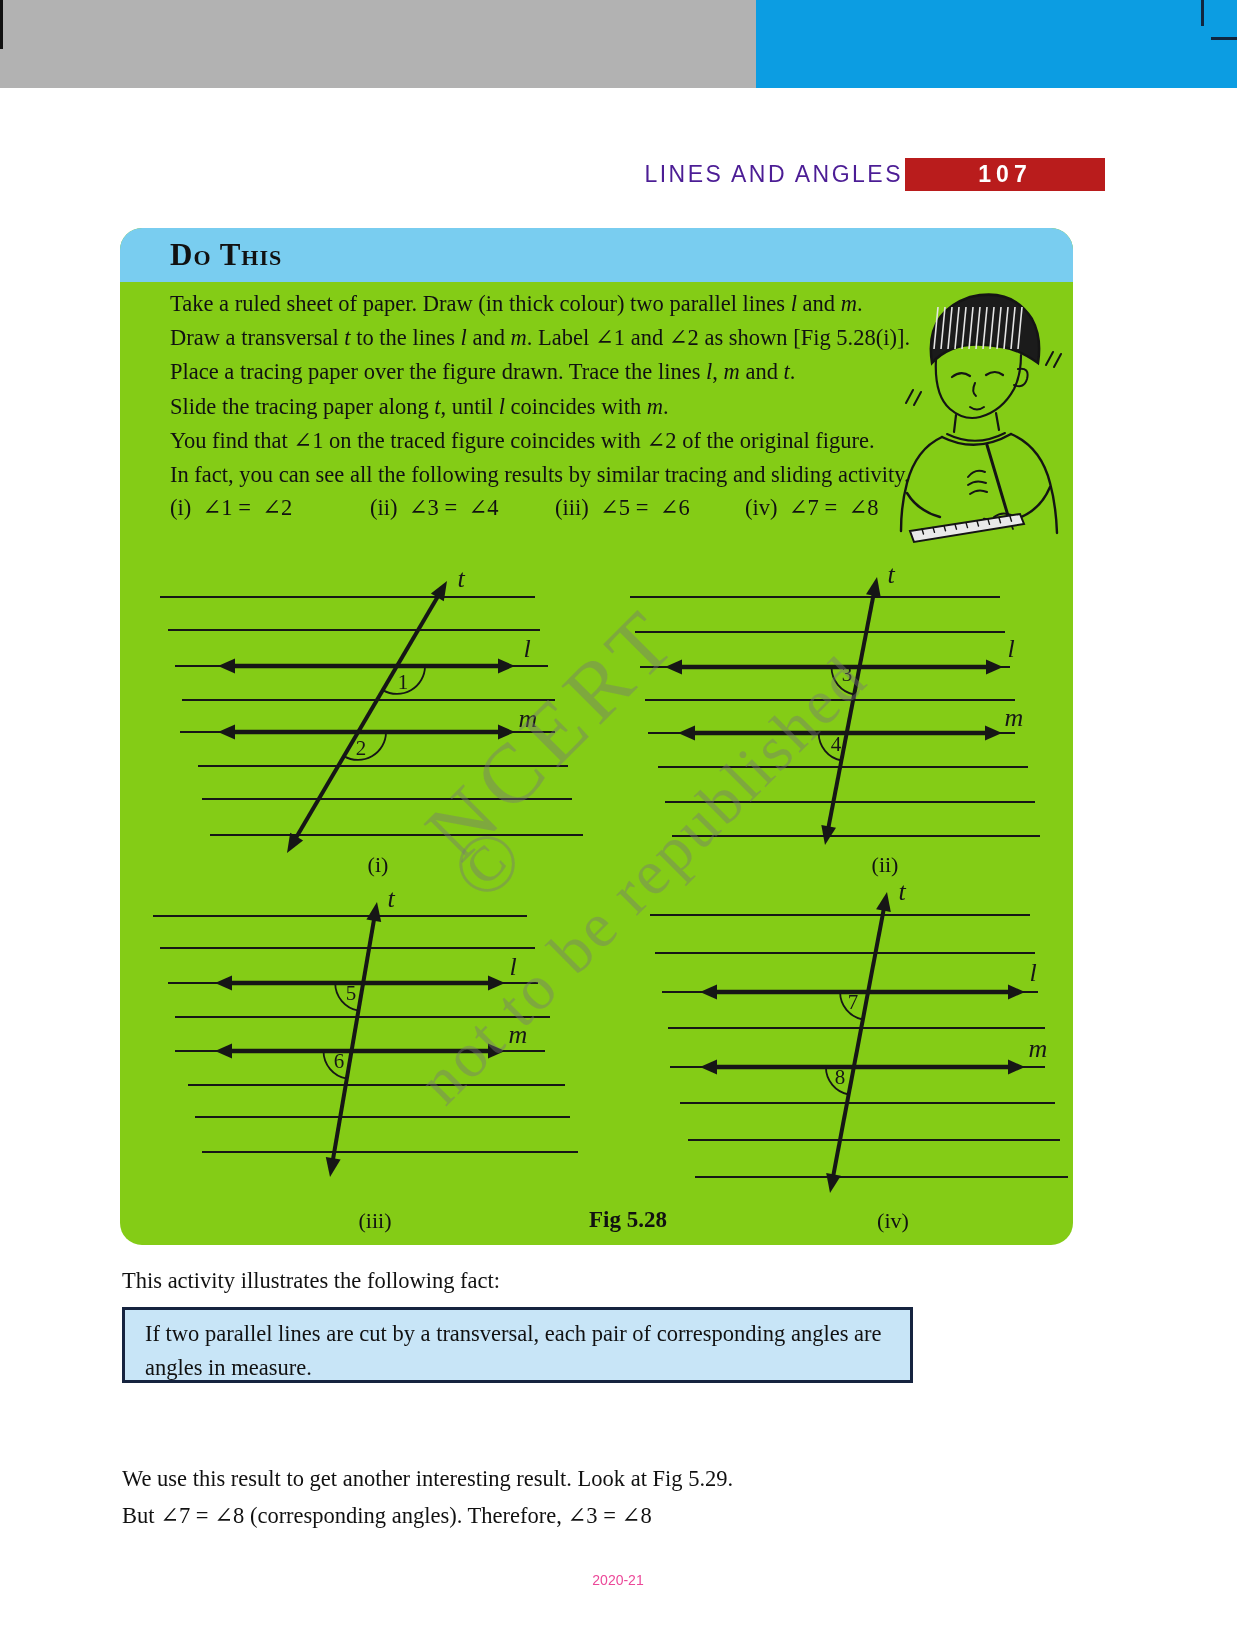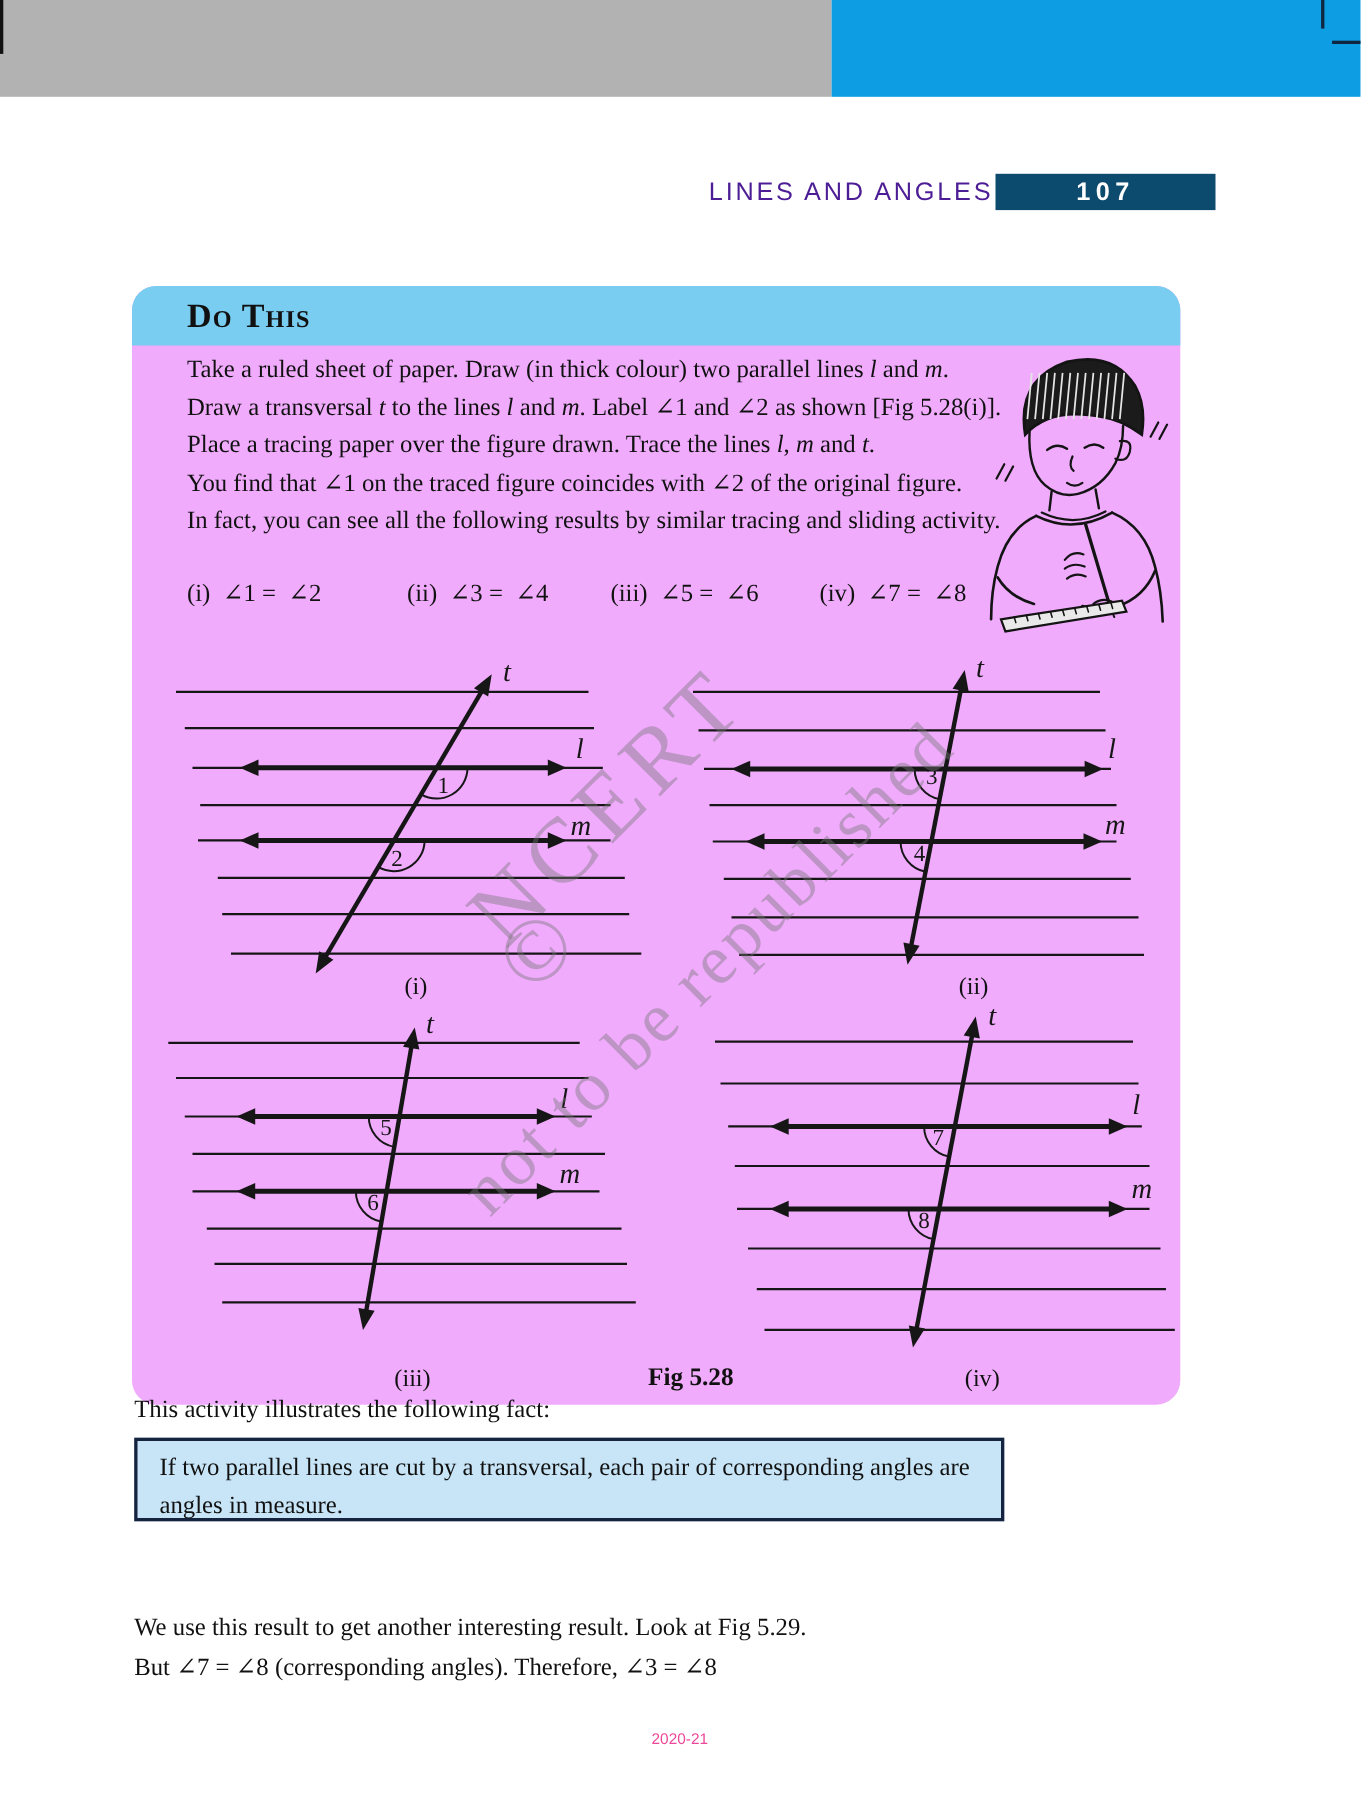--- a/index.html
+++ b/index.html
@@ -14,29 +14,28 @@
   .bar-blue{left:756px;top:0;width:481px;height:88px;background:#0c9de2;}
   .mark-left{left:0;top:0;width:3px;height:49px;background:#111;}
   .mark-tr-v{left:1201px;top:0;width:3px;height:26px;background:#10263f;}
   .mark-tr-h{left:1211px;top:37px;width:26px;height:3px;background:#10263f;}
   
   .chapter-title{
     right:334px;top:161px;font-family:"Liberation Sans","DejaVu Sans",sans-serif;
     font-size:23px;letter-spacing:2.5px;color:#4c1d95;white-space:nowrap;
   }
   .page-badge{
-    left:905px;top:158px;width:200px;height:33px;background:#0c4a6e;
+    left:905px;top:158px;width:200px;height:33px;background:#b91c1c;
     font-family:"Liberation Sans","DejaVu Sans",sans-serif;color:#fff;
     font-size:23px;font-weight:600;letter-spacing:5px;text-align:center;line-height:33px;
   }
   
   .do-box{
-    left:120px;top:228px;width:953px;height:1017px;background:#f0abfc;
+    left:120px;top:228px;width:953px;height:1017px;background:#84cc16;
     border-radius:22px;
-    margin-top:32px;
   }
   .do-head{
     position:absolute;left:0;top:0;width:100%;height:54px;background:#79cdf0;
     border-radius:22px 22px 0 0;
   }
   .do-head-label{
     position:absolute;left:50px;top:0;line-height:54px;font-size:31px;font-weight:bold;
     font-variant:small-caps;letter-spacing:1px;color:#111;
   }
   .do-text{position:absolute;left:50px;top:59px;font-size:22.5px;line-height:34.2px;width:790px;}
@@ -76,20 +75,21 @@
 
 <div class="abs do-box">
   <div class="do-head">
     <div class="do-head-label">Do This</div>
   </div>
 
   <div class="do-text">
     <div class="ln">Take a ruled sheet of paper. Draw (in thick colour) two parallel lines <i>l</i> and <i>m</i>.</div>
     <div class="ln">Draw a transversal <i>t</i> to the lines <i>l</i> and <i>m</i>. Label ∠1 and ∠2 as shown [Fig 5.28(i)].</div>
     <div class="ln">Place a tracing paper over the figure drawn. Trace the lines <i>l</i>, <i>m</i> and <i>t</i>.</div>
+    <div class="ln">Slide the tracing paper along <i>t</i>, until <i>l</i> coincides with <i>m</i>.</div>
     <div class="ln">You find that ∠1 on the traced figure coincides with ∠2 of the original figure.</div>
     <div class="ln">In fact, you can see all the following results by similar tracing and sliding activity.</div>
   </div>
 
   <div class="results">
     <span style="left:0">(i)  ∠1 =  ∠2</span>
     <span style="left:200px">(ii)  ∠3 =  ∠4</span>
     <span style="left:385px">(iii)  ∠5 =  ∠6</span>
     <span style="left:575px">(iv)  ∠7 =  ∠8</span>
   </div>

